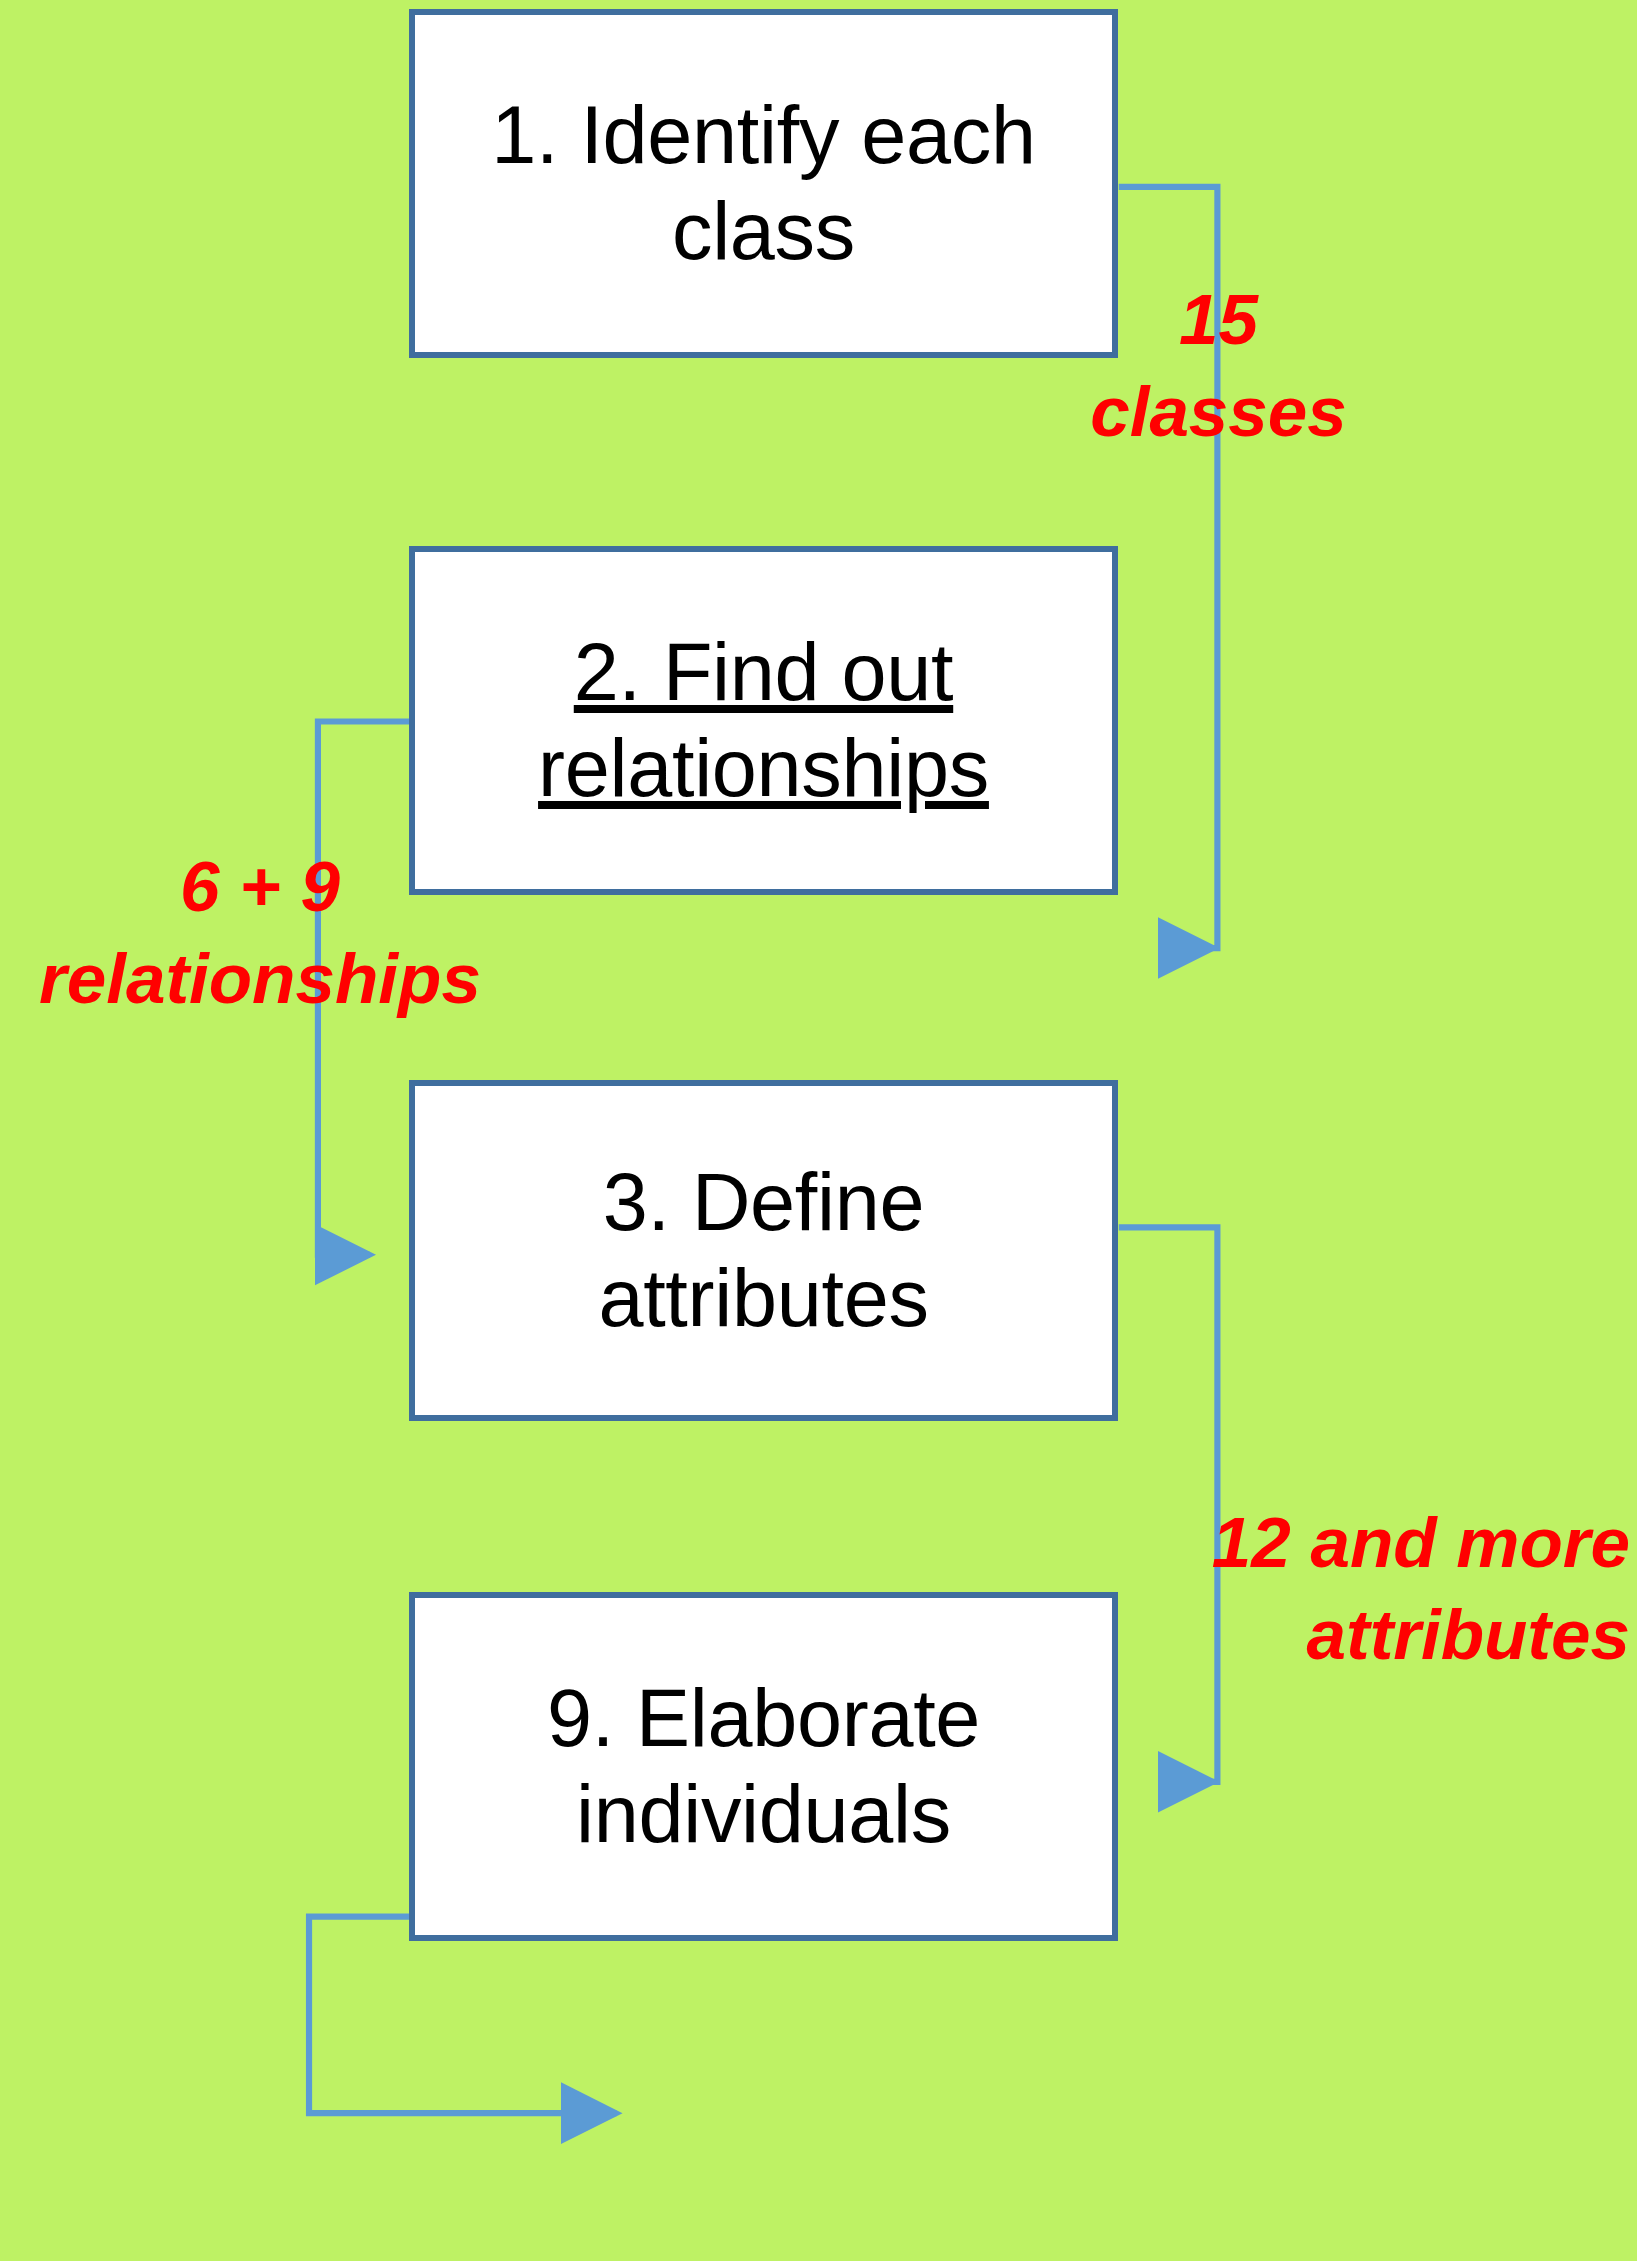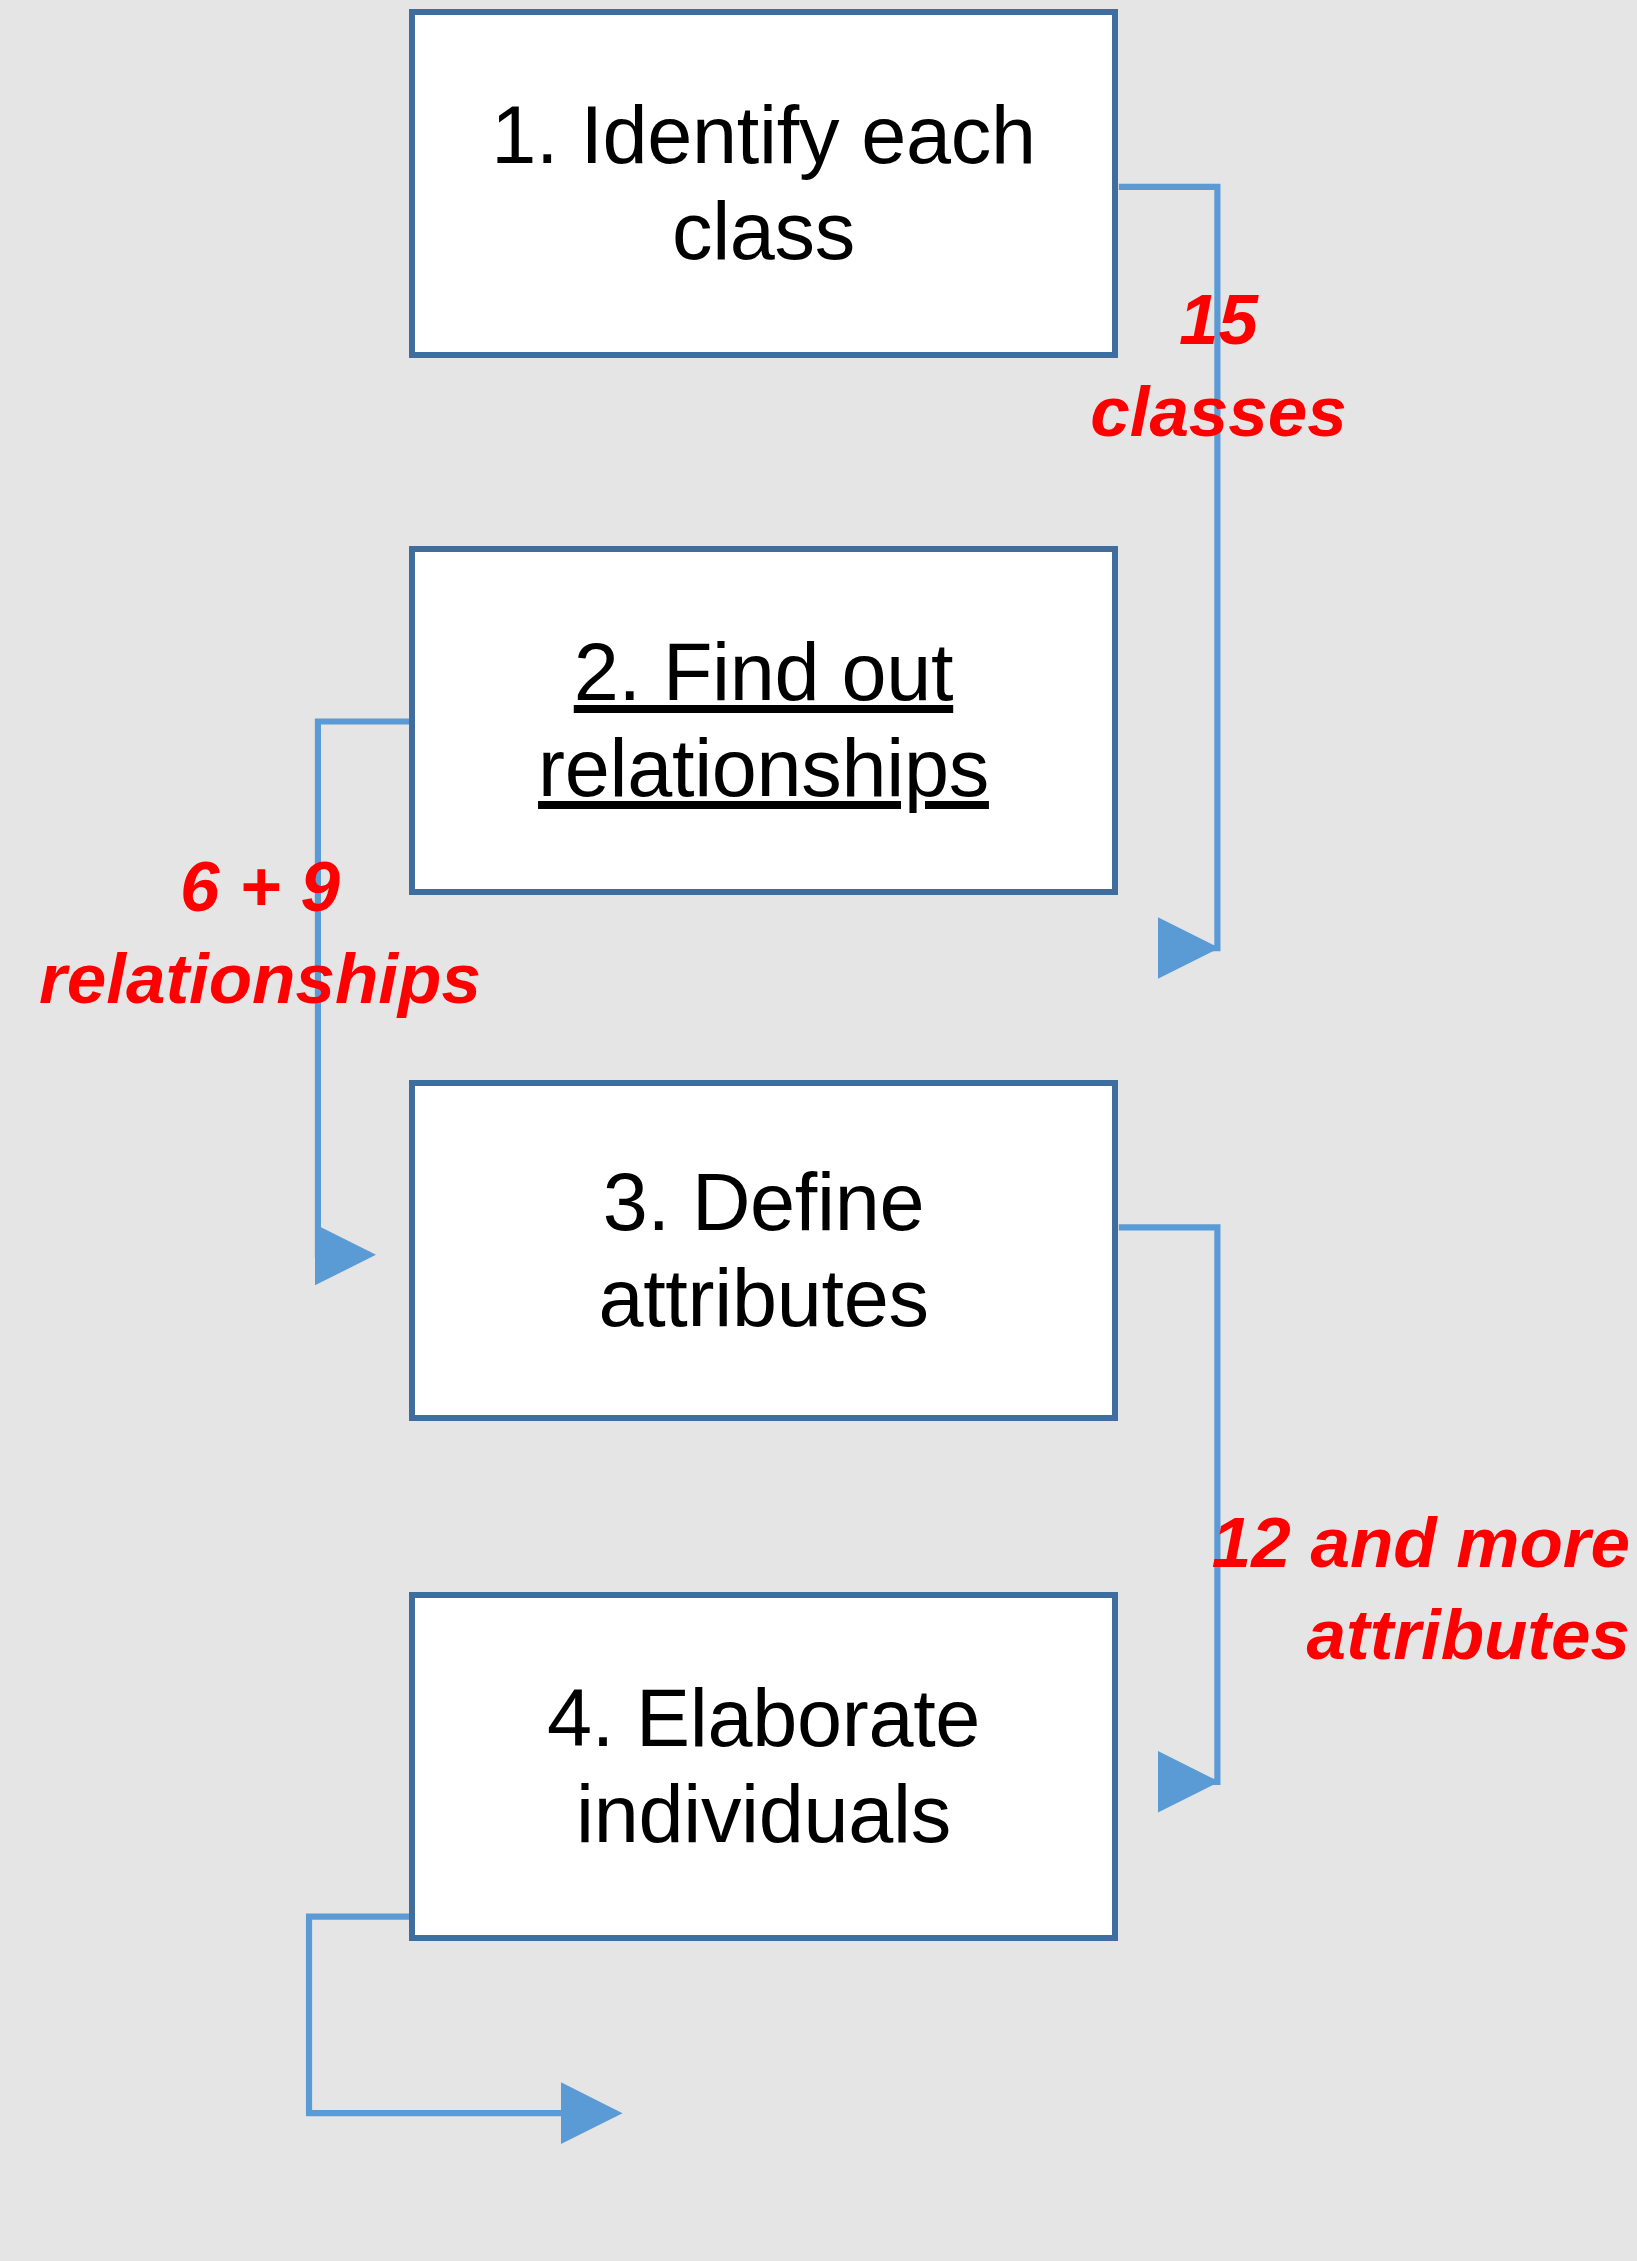--- a/index.html
+++ b/index.html
@@ -1,20 +1,20 @@
 <!DOCTYPE html>
 <html style="font-size:11px"><head>
 <meta charset="utf-8">
 <style>
   html,body{margin:0;padding:0;background:#ffffff;}
   #stage{
     position:relative;
     width:1638px;
     height:2261px;
-    background:#e5e5e5;
+    background:#bef264;
     font-family:"Liberation Sans", sans-serif;
     overflow:hidden;
   }
   .step-box{
     position:absolute;
     box-sizing:border-box;
     background:#ffffff;
     border:6.2px solid #3F6E9E;
     display:flex;
     align-items:center;
@@ -90,21 +90,21 @@
     <div class="step-label">2. Find out
 relationships</div>
   </div>
 
   <div class="step-box" style="left:409px; top:1080px; width:709px; height:341px;">
     <div class="step-label">3. Define
 attributes</div>
   </div>
 
   <div class="step-box" style="left:409px; top:1592px; width:709px; height:349px;">
-    <div class="step-label">4. Elaborate
+    <div class="step-label">9. Elaborate
 individuals</div>
   </div>
 
   <div class="note center-al" style="left:1068px; top:274px; width:301px;">15
 classes</div>
 
   <div class="note center-al" style="left:0; top:841px; width:520px;">6 + 9
 relationships</div>
 
   <div class="note right-al" style="left:945px; top:1497px; width:685px;">12 and more

